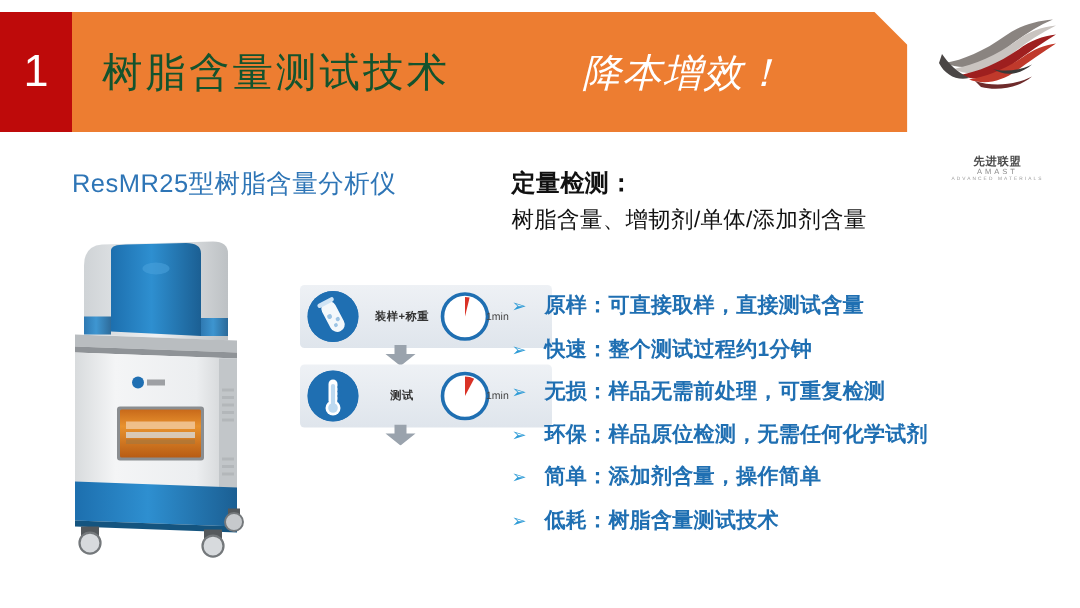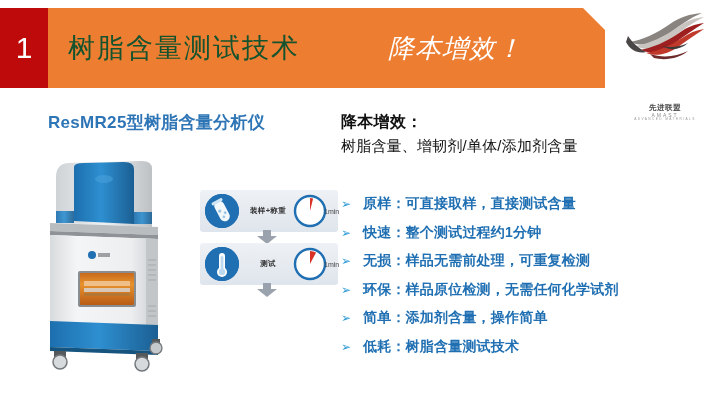--- a/index.html
+++ b/index.html
@@ -41,30 +41,30 @@
     position:absolute;left:8px;top:52px;width:78px;text-align:center;
     line-height:1.05;color:#5a5a5a;margin-top:40px;
   }
   .logo-cn{font-size:7.5px;font-weight:bold;letter-spacing:.5px;color:#4a4a4a;}
   .logo-en{font-size:5px;letter-spacing:2px;color:#8a8a8a;margin-top:1px;}
   .logo-tiny{font-size:3.2px;letter-spacing:1.4px;color:#9a9a9a;}
 
   
   .product-title{
     position:absolute;left:48px;top:111px;
-    color:#2E75B6;font-size:17px;font-weight:bold;letter-spacing:.3px;
+    color:#2E75B6;font-size:17px;font-weight:normal;letter-spacing:.3px;
   }
 
   
   .instrument{position:absolute;left:34px;top:155px;width:160px;height:218px;}
 
   
   .workflow{position:absolute;left:200px;top:190px;width:140px;height:150px;}
   .wf-step{
-    position:absolute;left:0;width:138px;height:42px;
+    position:absolute;left:0;width:168px;height:42px;
     background:linear-gradient(to bottom,#eef1f5 0%,#dfe5ec 100%);
     border-radius:3px;
   }
   .wf-step.s1{top:0;}
   .wf-step.s2{top:53px;}
   .wf-step.s3{top:106px;}
   .wf-icon{
     position:absolute;left:5px;top:4px;width:34px;height:34px;border-radius:50%;
     background:#1F6FB2;
   }
@@ -257,21 +257,21 @@
       </svg>
       <div class="wf-time">1min</div>
     </div>
 
     <svg class="wf-arrow a2" viewBox="0 0 22 14">
       <path d="M7 0 L15 0 L15 6 L21 6 L11 14 L1 6 L7 6 Z" fill="#9AA3AD"></path>
     </svg>
 
   </div>
 
-  <div class="detect-head">降本增效：</div>
+  <div class="detect-head">定量检测：</div>
   <div class="detect-sub">树脂含量、增韧剂/单体/添加剂含量</div>
 
   <div class="bullets">
     <div class="bullet">
       <span class="bullet-marker">➢</span>
       <span class="bullet-text">原样：可直接取样，直接测试含量</span>
     </div>
     <div class="bullet">
       <span class="bullet-marker">➢</span>
       <span class="bullet-text">快速：整个测试过程约1分钟</span>

